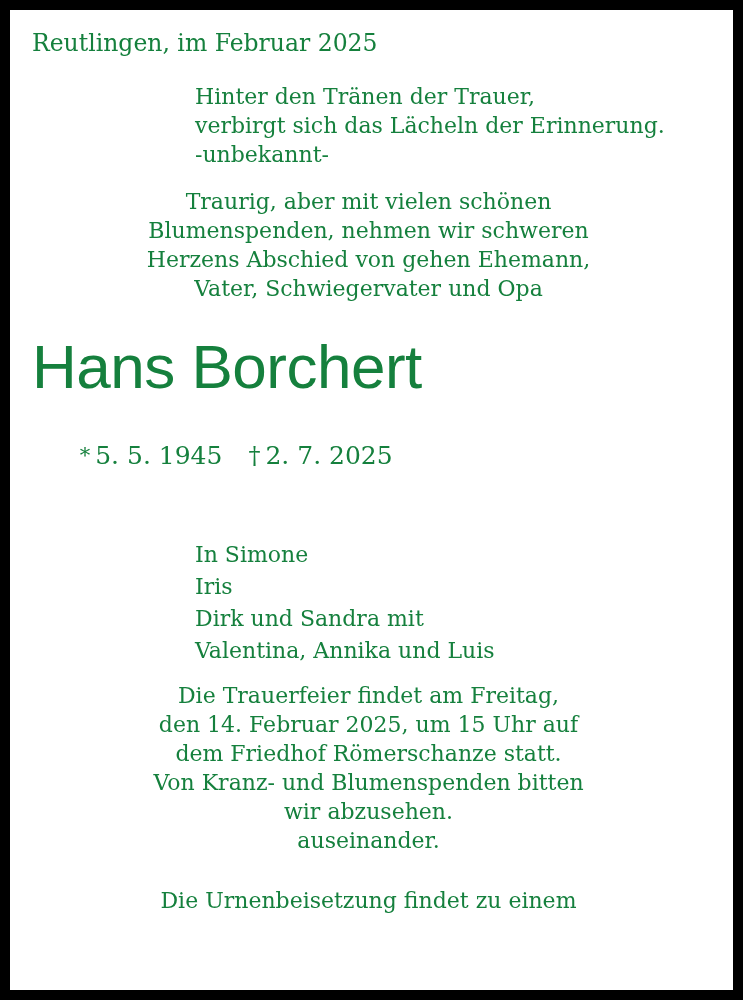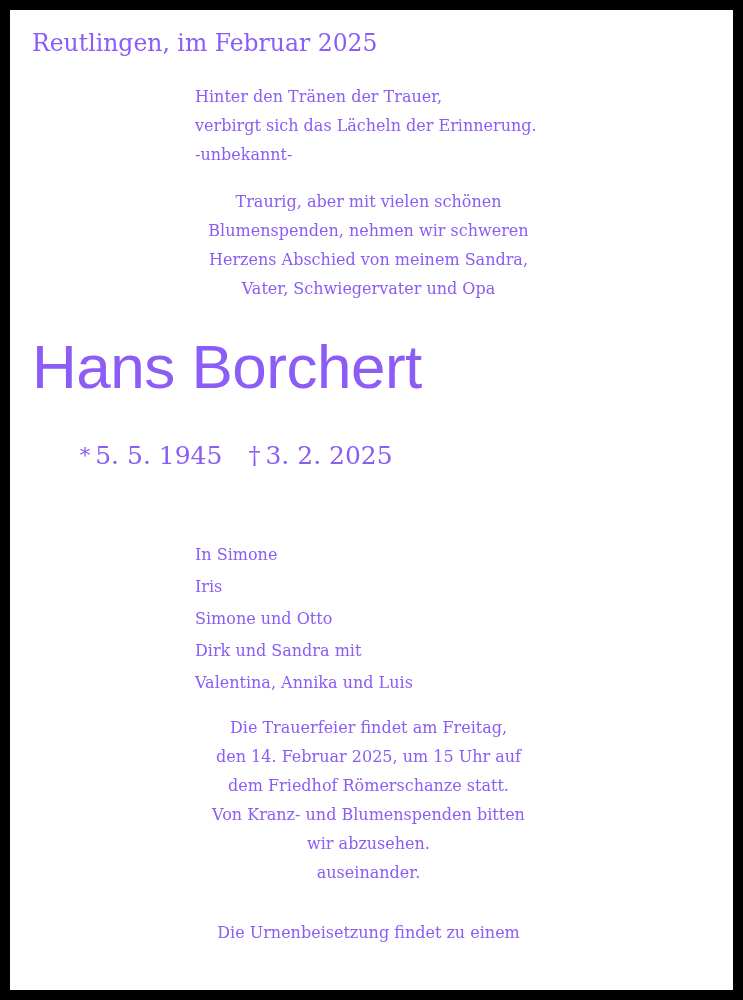--- a/index.html
+++ b/index.html
@@ -10,34 +10,34 @@
 
   .notice-frame {
     position: relative;
     width: 743px;
     height: 1000px;
     box-sizing: border-box;
     border: 10px solid #000000;
     background: #ffffff;
     overflow: hidden;
     font-family: "DejaVu Serif", "Liberation Serif", serif;
-    color: #8b5cf6;
+    color: #15803d;
   }
 
   .notice-inner {
     box-sizing: border-box;
     width: 100%;
     height: 100%;
     padding: 18px 21px 0 21px;
   }
 
   
   .line,
   .para-line {
-    font-size: 16px;
+    font-size: 22px;
     line-height: 29px;
     white-space: pre;
   }
 
   
   .place-line {
     font-size: 23.5px;
     line-height: 30px;
     text-align: left;
     margin: 0 0 0 1px;
@@ -137,34 +137,33 @@
 
     <div class="quote-block block-indent">
       <div class="para-line">Hinter den Tränen der Trauer,</div>
       <div class="para-line">verbirgt sich das Lächeln der Erinnerung.</div>
       <div class="para-line">-unbekannt-</div>
     </div>
 
     <div class="farewell-block block-center">
       <div class="para-line">Traurig, aber mit vielen schönen</div>
       <div class="para-line">Blumenspenden, nehmen wir schweren</div>
-      <div class="para-line">Herzens Abschied von meinem Sandra,</div>
+      <div class="para-line">Herzens Abschied von gehen Ehemann,</div>
       <div class="para-line">Vater, Schwiegervater und Opa</div>
     </div>
 
     <div class="deceased-name">Hans Borchert</div>
 
     <div class="dates-line">
-      <span class="birth-symbol">*</span><span>5. 5. 1945</span><span class="date-sep"></span><span class="death-symbol">†</span><span>3. 2. 2025</span>
+      <span class="birth-symbol">*</span><span>5. 5. 1945</span><span class="date-sep"></span><span class="death-symbol">†</span><span>2. 7. 2025</span>
     </div>
 
     <div class="family-block block-indent">
       <div class="line">In Simone</div>
       <div class="line">Iris</div>
-      <div class="line">Simone und Otto</div>
       <div class="line">Dirk und Sandra mit</div>
       <div class="line">Valentina, Annika und Luis</div>
     </div>
 
     <div class="ceremony-block block-center">
       <div class="para-line">Die Trauerfeier findet am Freitag,</div>
       <div class="para-line">den 14. Februar 2025, um 15 Uhr auf</div>
       <div class="para-line">dem Friedhof Römerschanze statt.</div>
       <div class="para-line">Von Kranz- und Blumenspenden bitten</div>
       <div class="para-line">wir abzusehen.</div>

